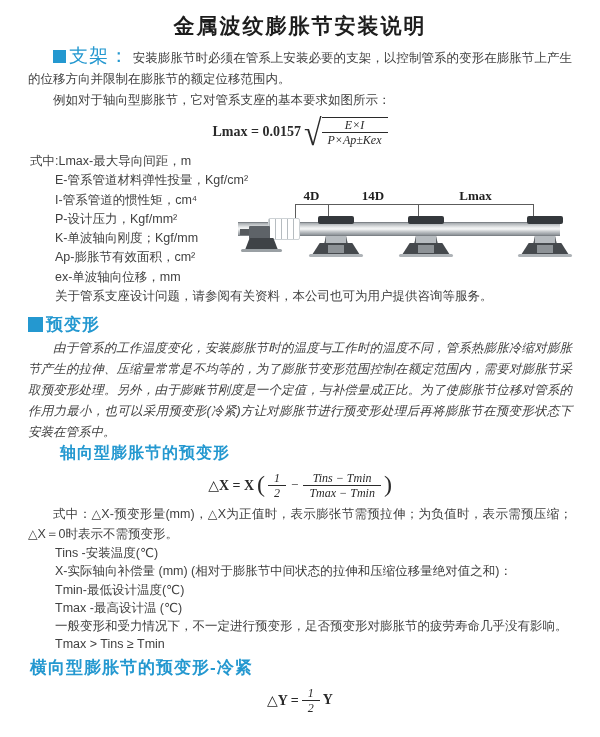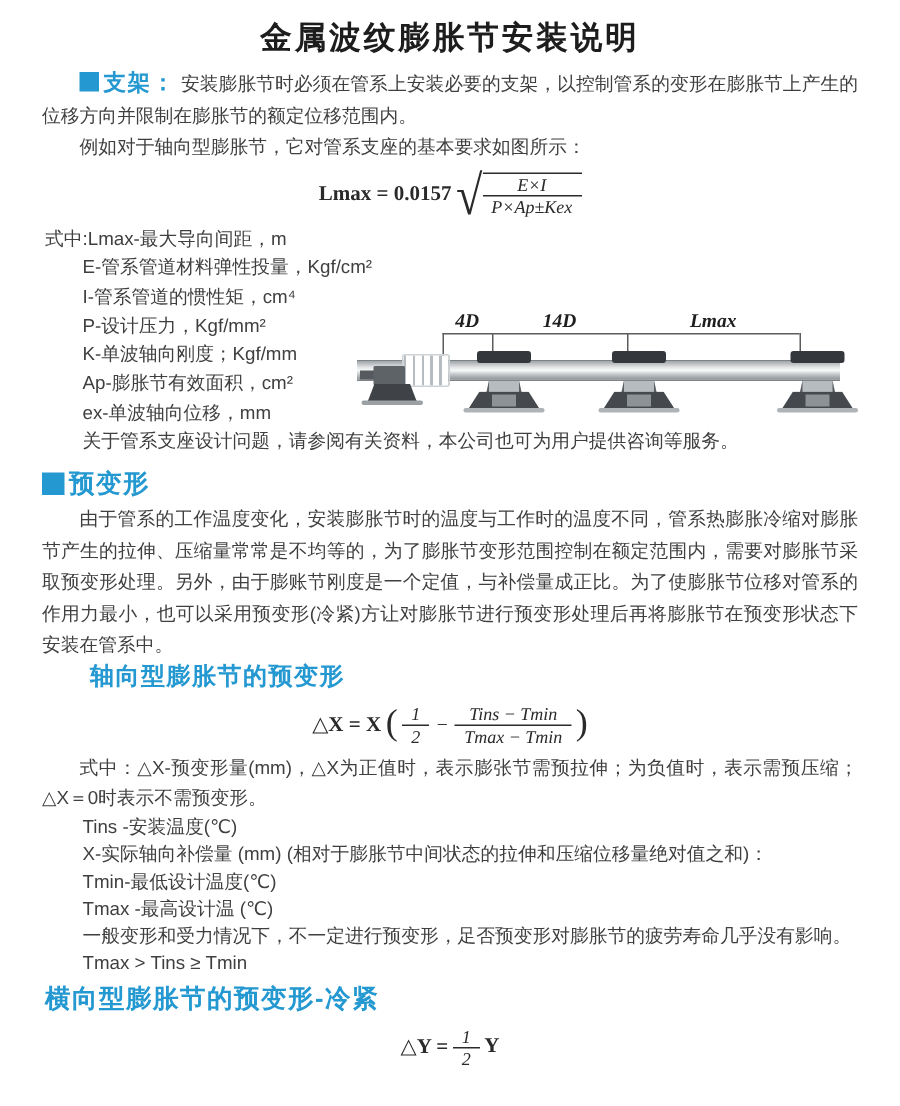--- a/index.html
+++ b/index.html
@@ -10,21 +10,21 @@
     font-family:"Liberation Sans","DejaVu Sans",sans-serif;
     color:var(--ink); overflow:hidden;
   }
   .title {
     margin-top:12px; text-align:center; font-size:21px; font-weight:700;
     color:#1d1d1d; letter-spacing:2px; line-height:28px;
   }
   .body-para { margin:0 28px; font-size:12.5px; line-height:21px; text-align:justify; }
   .indent { text-indent:2em; }
   .p1 { margin-top:5px; }
-  .inline-heading { color:var(--accent); font-size:15px; font-weight:700; letter-spacing:1px; }
+  .inline-heading { color:var(--accent); font-size:19px; font-weight:400; letter-spacing:1px; }
   .sq {
     display:inline-block; width:13px; height:13px; background:var(--accent);
     margin-right:3px; vertical-align:-1px;
   }
   .formula-row {
     display:flex; justify-content:center; align-items:center; gap:3px;
     font-family:"Liberation Serif","DejaVu Serif",serif; color:#2a2a2a;
     margin:3px 0 2px 0; min-height:36px;
   }
   .f-bold { font-weight:700; font-size:14px; }
@@ -39,24 +39,24 @@
   .defs li { line-height:19.3px; padding-left:25px; }
   .defs li:first-child { padding-left:0; }
   .sec-heading { margin:7px 0 2px 28px; font-size:17px; font-weight:600; color:var(--accent); letter-spacing:1px; }
   .sec-heading .sq { width:15px; height:15px; vertical-align:-2px; }
   .sub-heading { font-size:16px; font-weight:600; color:var(--accent); letter-spacing:1px; }
   .axial-heading { margin:1px 0 0 60px; }
   .lateral-heading { margin:3px 0 0 30px; font-size:17px; }
   .sub-line { margin:0 28px; padding-left:27px; font-size:12.5px; line-height:18px; }
   .sub-line.tall { line-height:19px; }
   .p-explain { line-height:19.5px; }
-  .p-main { line-height:20.8px; margin-top:2px; }
+  .p-main { line-height:20.8px; margin-top:2px;font-style:italic; }
 
   
-  .diagram { position:absolute; left:238px; top:206px; width:336px; height:92px;font-style:italic; }
+  .diagram { position:absolute; left:238px; top:188px; width:336px; height:92px; }
   .dim-label { position:absolute; top:0; height:14px; text-align:center;
     font-family:"Liberation Serif","DejaVu Serif",serif; font-weight:700; font-size:13px; color:#1e1e1e; }
   .l1 { left:57px; width:33px; } .l2 { left:90px; width:90px; } .l3 { left:180px; width:115px; }
   .dim-line { position:absolute; left:57px; top:16px; width:238px; border-top:1.5px solid #5c5c5c; }
   .tick { position:absolute; top:16px; width:0; border-left:1.2px solid #5c5c5c; }
   .t1 { left:57px; height:17px; } .t2 { left:90px; height:13px; }
   .t3 { left:180px; height:13px; } .t4 { left:295px; height:13px; }
   .pipe { position:absolute; left:0; top:34px; width:322px; height:14px;
     background:linear-gradient(180deg,#a4a9ad 0%,#e7e9ea 35%,#f6f7f7 50%,#c3c7ca 72%,#8d9398 100%);
     border-top:1px solid #7d8287; border-bottom:1px solid #7d8287; }

